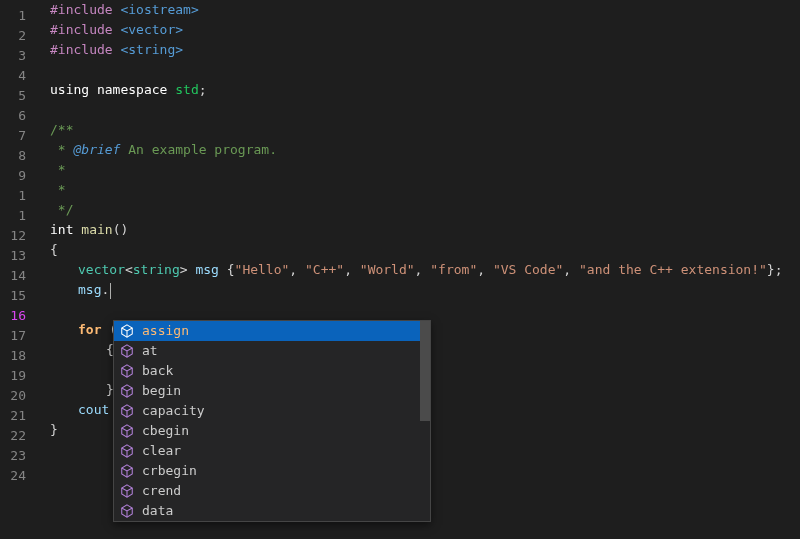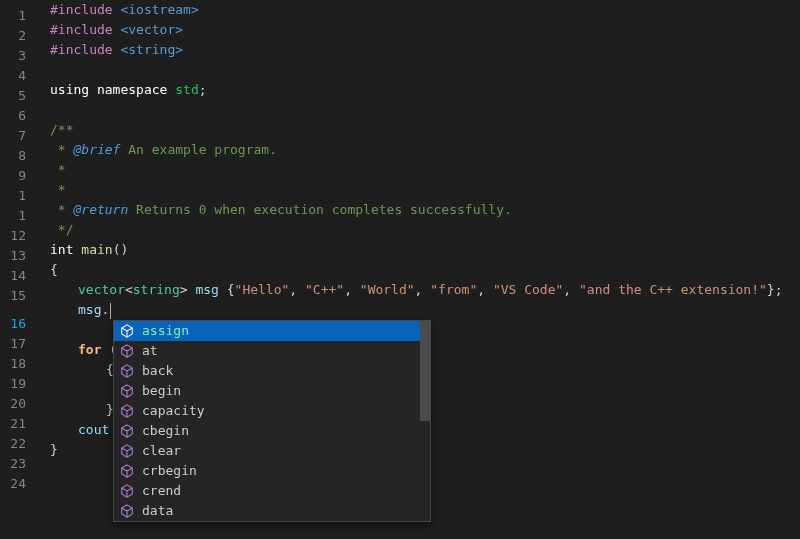--- a/index.html
+++ b/index.html
@@ -23,21 +23,21 @@
     text-align: right;
     color: #858585;
     user-select: none;
     flex-shrink: 0;
   }
   .gutter .ln {
     height: 20px;
     line-height: 20px;
     padding-right: 12px;
   }
-  .gutter .ln.active { color: #0ea5e9; margin-top: 8px; }
+  .gutter .ln.active { color: #d946ef; }
   .code {
     flex: 1;
     padding-left: 12px;
     position: relative;
   }
   .line {
     height: 20px;
     line-height: 20px;
     white-space: pre;
   }
@@ -84,21 +84,21 @@
     height: 20px;
     line-height: 20px;
     display: flex;
     align-items: center;
     color: #cccccc;
     padding-left: 4px;
     cursor: pointer;
   }
   .suggest-row.selected {
     background: #0a63bb;
-    color: #86efac;
+    color: #fdba74;
   }
   .sug-icon {
     width: 18px;
     height: 18px;
     margin-right: 6px;
     display: inline-flex;
     align-items: center;
     justify-content: center;
     color: #b180d7;
     flex-shrink: 0;
@@ -150,21 +150,20 @@
     <div class="line"><span class="pp">#include </span><span class="incpath"><span>&lt;</span><span>iostream</span><span>&gt;</span></span></div>
     <div class="line"><span class="pp">#include </span><span class="incpath"><span>&lt;</span><span>vector</span><span>&gt;</span></span></div>
     <div class="line"><span class="pp">#include </span><span class="incpath"><span>&lt;</span><span>string</span><span>&gt;</span></span></div>
     <div class="line"></div>
     <div class="line"><span class="kw">using </span><span class="kw">namespace </span><span class="ns">std</span><span class="punct">;</span></div>
     <div class="line"></div>
     <div class="line"><span class="cmt">/**</span></div>
     <div class="line"><span class="cmt"> * </span><span class="doctag">@brief</span><span class="cmt"> An example program.</span></div>
     <div class="line"><span class="cmt"> *</span></div>
     <div class="line"><span class="cmt"> *</span></div>
-    <div class="line"><span class="cmt"> * </span><span class="doctag">@return</span><span class="cmt"> Returns 0 when execution completes successfully.</span></div>
     <div class="line"><span class="cmt"> */</span></div>
     <div class="line"><span class="kw">int </span><span class="fn">main</span><span class="punct">()</span></div>
     <div class="line"><span class="punct">{</span></div>
     <div class="line indent2"><span class="type">vector</span><span class="punct">&lt;</span><span class="type">string</span><span class="punct">&gt; </span><span class="ident">msg </span><span class="punct">{</span><span class="str">"Hello"</span><span class="punct">, </span><span class="str">"C++"</span><span class="punct">, </span><span class="str">"World"</span><span class="punct">, </span><span class="str">"from"</span><span class="punct">, </span><span class="str">"VS Code"</span><span class="punct">, </span><span class="str">"and the C++ extension!"</span><span class="punct">};</span></div>
     <div class="line indent2"><span class="ident">msg</span><span class="punct">.</span><span class="cursor"></span></div>
     <div class="line"></div>
     <div class="line indent2"><span class="retkw">for</span><span class="punct"> (</span></div>
     <div class="line indent3"><span class="punct">{</span></div>
     <div class="line"></div>
     <div class="line indent3"><span class="punct">}</span></div>

